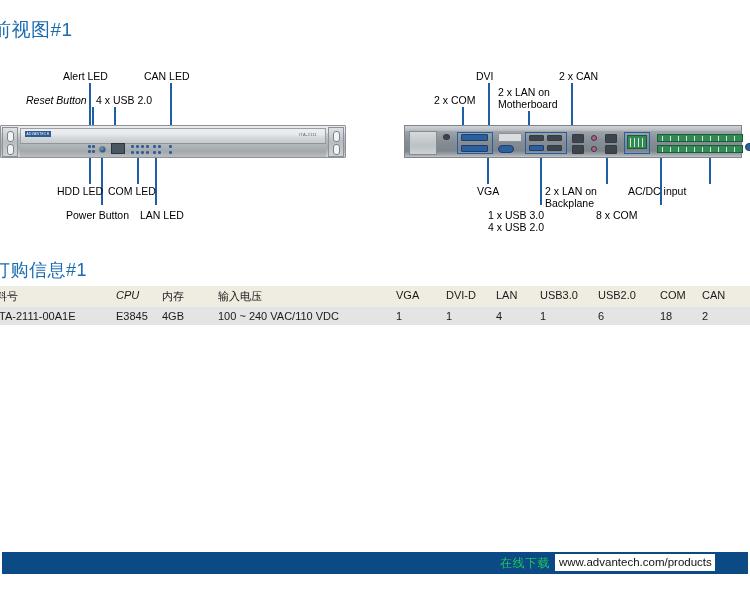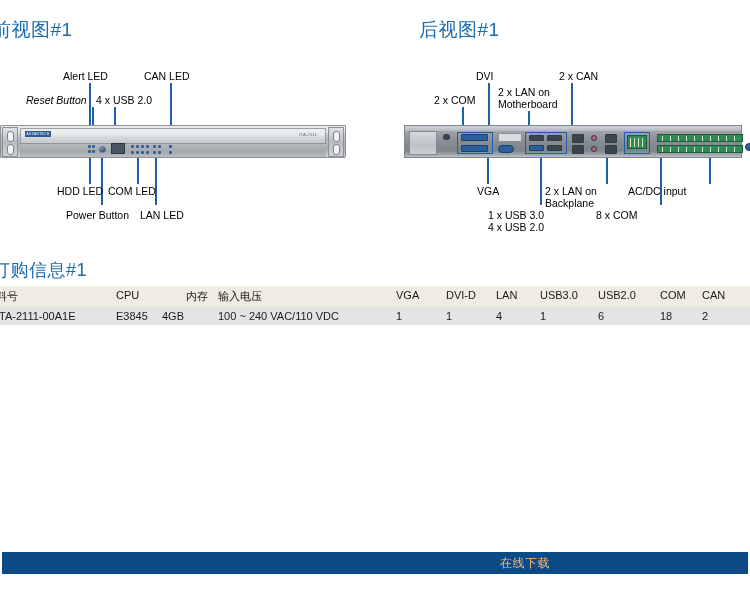--- a/index.html
+++ b/index.html
@@ -198,21 +198,21 @@
     left: 2px;
     bottom: 17px;
     width: 746px;
     height: 22px;
     background: #0b4a85;
   }
   #footer-label {
     position: absolute;
     right: 198px;
     top: 3px;
-    color: #fdba74;
+    color: #22c55e;
     font-size: 12px;
     letter-spacing: 0.5px;
   }
   #footer-url {
     position: absolute;
     right: 33px;
     top: 2px;
     width: 160px;
     height: 17px;
     background: #ffffff;
@@ -287,21 +287,20 @@
     <div class="leader" style="left:101px; top:98px; height:47px;"></div>
     <div class="leader" style="left:137px; top:98px; height:26px;"></div>
     <div class="leader" style="left:155px; top:98px; height:47px;"></div>
 
     <div class="callout" style="left:57px;  top:126px;">HDD LED</div>
     <div class="callout" style="left:108px; top:126px;">COM LED</div>
     <div class="callout" style="left:66px;  top:150px;">Power Button</div>
     <div class="callout" style="left:140px; top:150px;">LAN LED</div>
   </div>
 
-  <div class="section-title" id="title-rear">后视图#1</div>
 
   <div class="diagram" id="diagram-rear">
 
     <div class="callout" style="left:76px;  top:11px;">DVI</div>
     <div class="callout" style="left:159px; top:11px;">2 x CAN</div>
     <div class="callout" style="left:34px;  top:35px;">2 x COM</div>
     <div class="callout" style="left:98px;  top:27px;">2 x LAN on
 Motherboard</div>
 
     <div class="leader" style="left:88px;  top:23px; height:49px;"></div>
@@ -388,22 +387,22 @@
 4 x USB 2.0</div>
     <div class="callout" style="left:196px; top:150px;">8 x COM</div>
   </div>
 
   <div class="section-title" id="title-order">订购信息#1</div>
 
   <table id="order-table">
     <thead>
       <tr>
         <th style="width:120px;">料号</th>
-        <th style="width:46px;">CPU</th>
-        <th style="width:56px;text-align:right;">内存</th>
+        <th style="width:46px;font-style:italic;">CPU</th>
+        <th style="width:56px;">内存</th>
         <th style="width:178px;">输入电压</th>
         <th style="width:50px;">VGA</th>
         <th style="width:50px;">DVI-D</th>
         <th style="width:44px;">LAN</th>
         <th style="width:58px;">USB3.0</th>
         <th style="width:62px;">USB2.0</th>
         <th style="width:42px;">COM</th>
         <th>CAN</th>
       </tr>
     </thead>
@@ -419,15 +418,16 @@
         <td>1</td>
         <td>6</td>
         <td>18</td>
         <td>2</td>
       </tr>
     </tbody>
   </table>
 
   <div id="footer-bar">
     <div id="footer-label">在线下载</div>
+    <div id="footer-url">www.advantech.com/products</div>
   </div>
 
 </div>
 
 </body></html>

